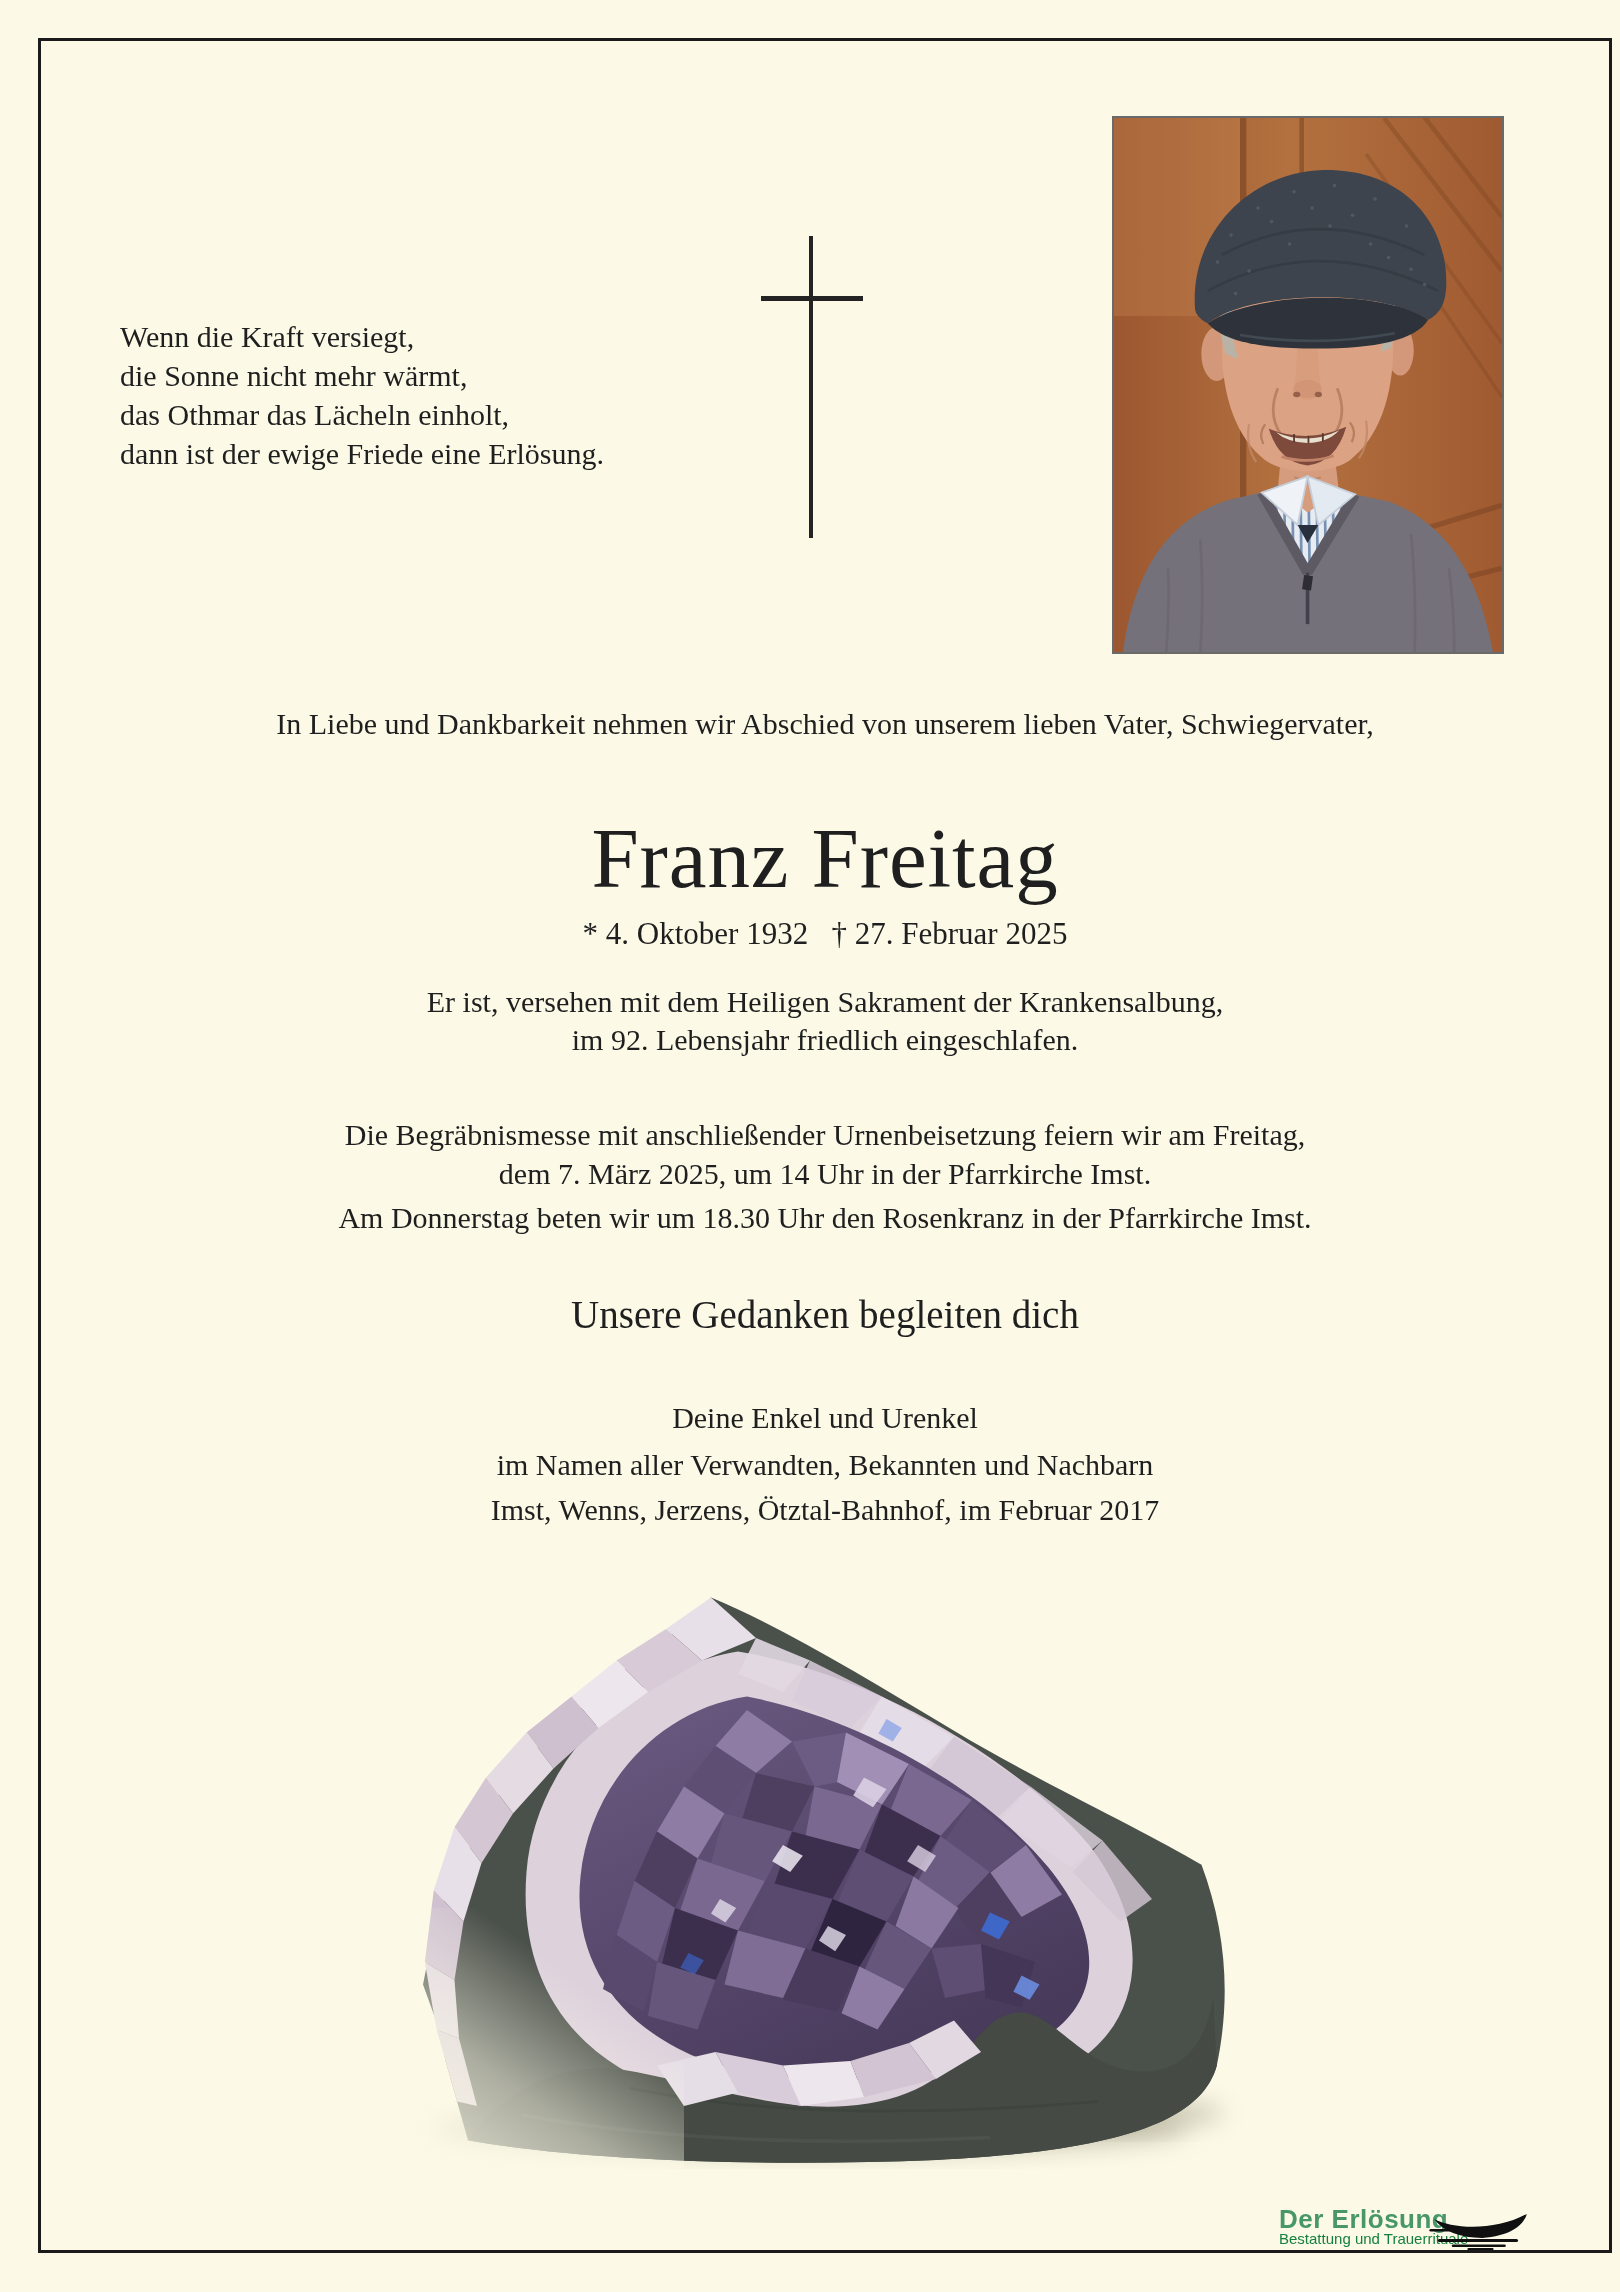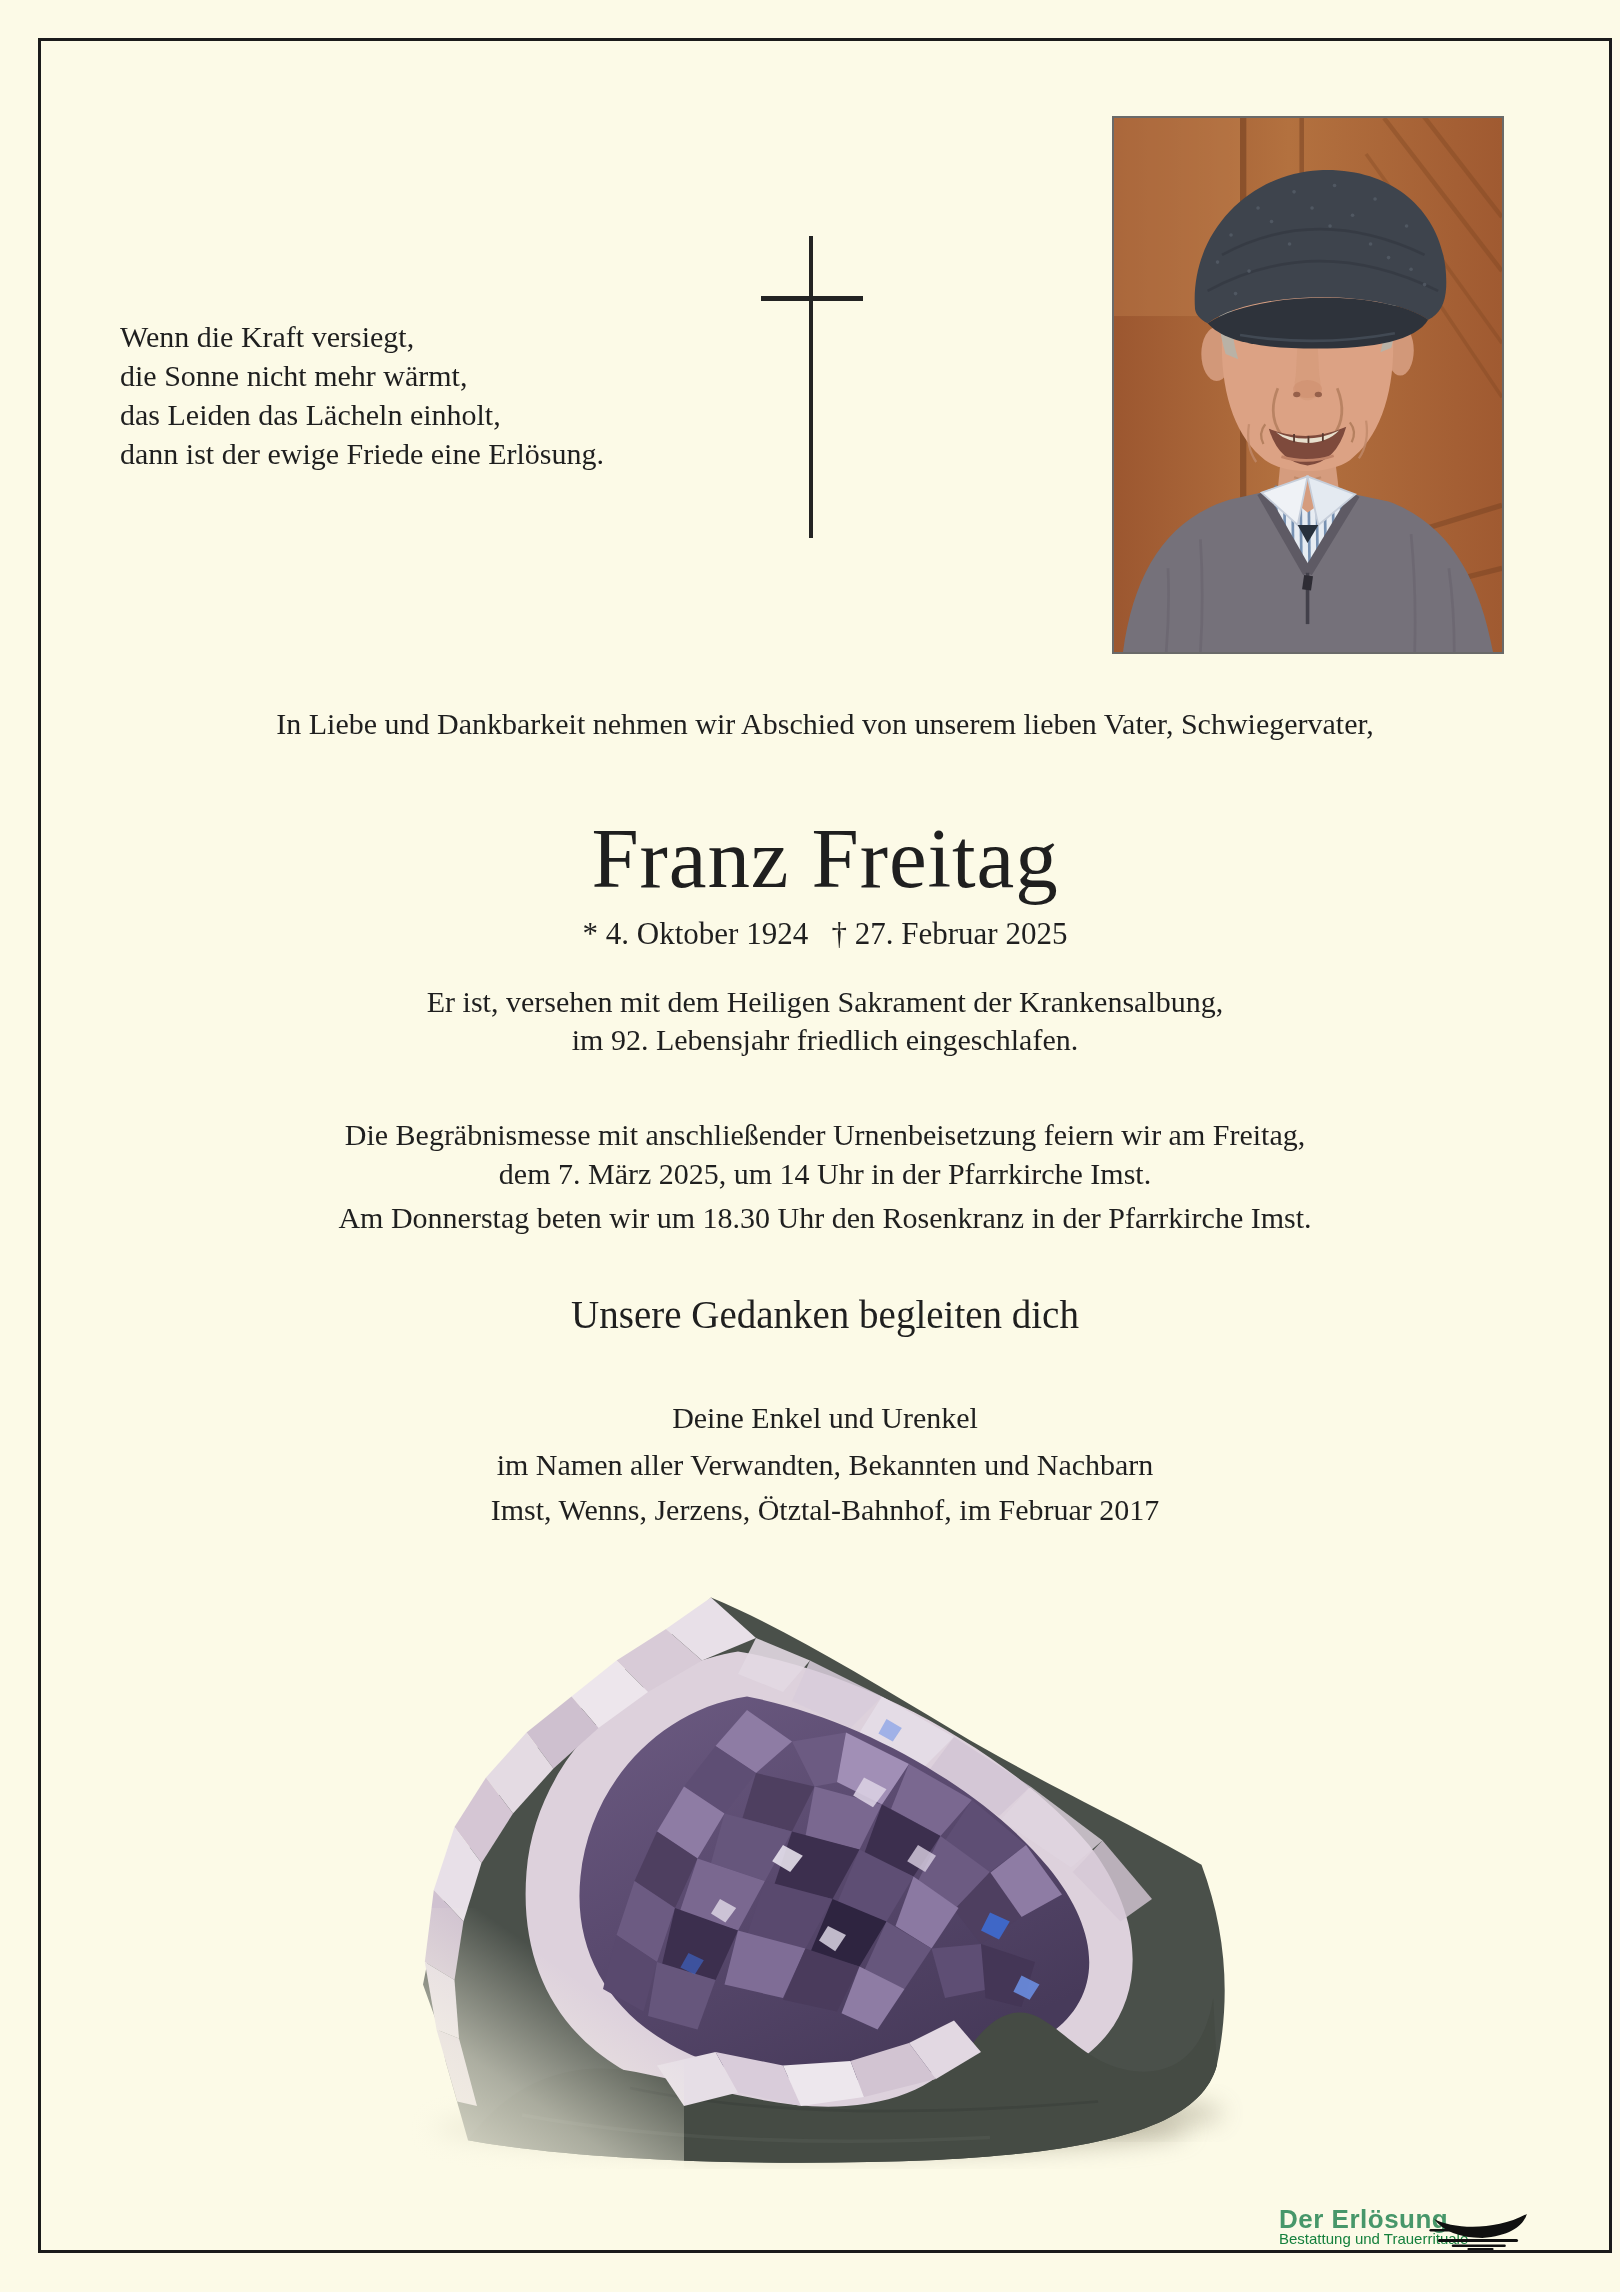--- a/index.html
+++ b/index.html
@@ -69,21 +69,21 @@
 </head>
 <body>
 
 <div class="page">
 
   <div class="card-border"></div>
 
   <div class="poem">
     <div>Wenn die Kraft versiegt,</div>
     <div>die Sonne nicht mehr wärmt,</div>
-    <div>das Leiden das Lächeln einholt,</div>
+    <div>das Othmar das Lächeln einholt,</div>
     <div>dann ist der ewige Friede eine Erlösung.</div>
   </div>
 
   <div class="cross">
     <div class="v"></div>
     <div class="h"></div>
   </div>
 
   <div class="photo">
     <svg viewBox="0 0 431 593" preserveAspectRatio="none">
@@ -215,21 +215,21 @@
           <polygon points="204,452 227,452 215,472" fill="#27303C"></polygon>
         </g>
       </g>
     </svg>
   </div>
 
   <div class="cline" style="top:699px">In Liebe und Dankbarkeit nehmen wir Abschied von unserem lieben Vater, Schwiegervater,</div>
 
   <div class="cline name" style="top:801px">Franz Freitag</div>
 
-  <div class="cline dates" style="top:908px"><span>* 4. Oktober 1924</span><span class="gap"></span><span>† 27. Februar 2025</span></div>
+  <div class="cline dates" style="top:908px"><span>* 4. Oktober 1932</span><span class="gap"></span><span>† 27. Februar 2025</span></div>
 
   <div class="cline" style="top:977px">Er ist, versehen mit dem Heiligen Sakrament der Krankensalbung,</div>
   <div class="cline" style="top:1015px">im 92. Lebensjahr friedlich eingeschlafen.</div>
 
   <div class="cline" style="top:1110px">Die Begräbnismesse mit anschließender Urnenbeisetzung feiern wir am Freitag,</div>
   <div class="cline" style="top:1149px">dem 7. März 2025, um 14 Uhr in der Pfarrkirche Imst.</div>
 
   <div class="cline" style="top:1193px">Am Donnerstag beten wir um 18.30 Uhr den Rosenkranz in der Pfarrkirche Imst.</div>
 
   <div class="cline heading" style="top:1284px">Unsere Gedanken begleiten dich</div>

